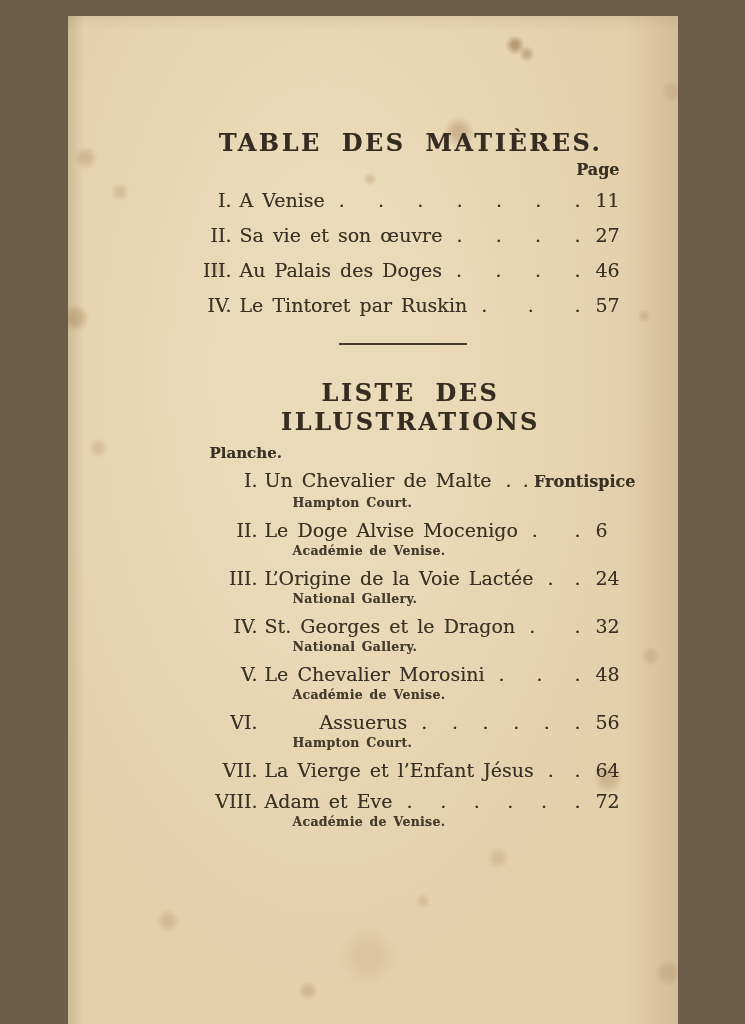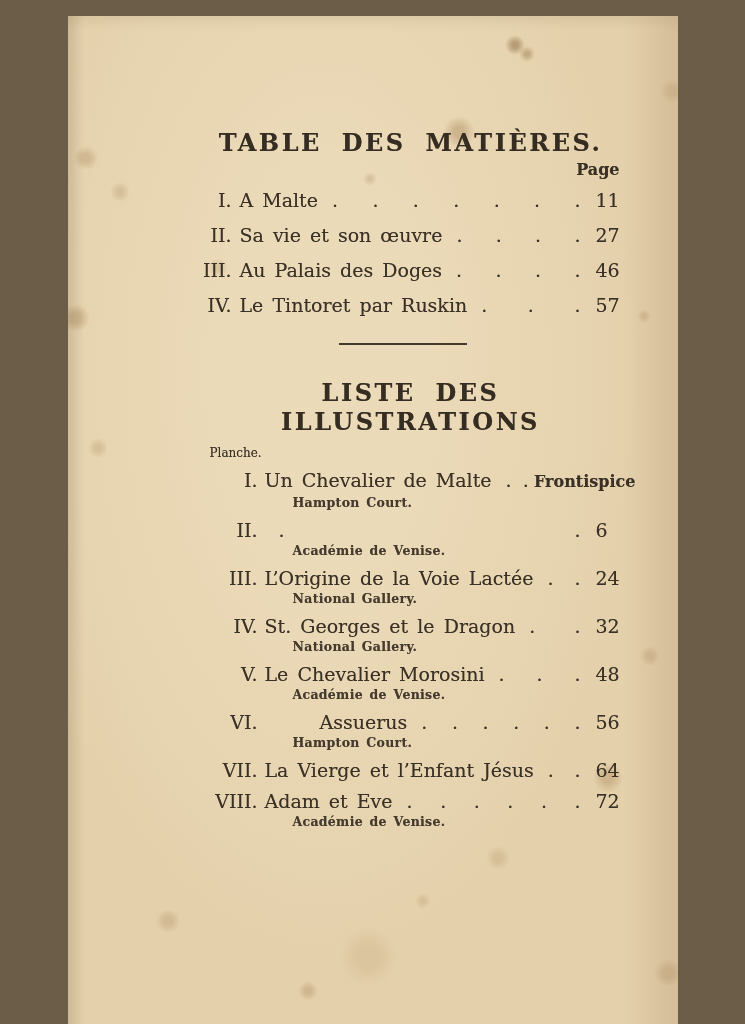--- a/index.html
+++ b/index.html
@@ -67,21 +67,21 @@
     flex:1;overflow:hidden;white-space:nowrap;
     text-align:justify;text-align-last:justify;
     padding:0 12px 0 14px;letter-spacing:1px;
   }
   .pgnum{flex:none;min-width:40px;padding-left:2px;white-space:nowrap;}
   .divider{
     width:128px;border:none;border-top:2px solid #42392c;
     margin:27px auto 0 auto;transform:translateX(-8px);
   }
   .planche-label{
-    margin:10px 0 0 24px;font-size:12px;font-weight:normal;line-height:14px;
+    margin:10px 0 0 24px;font-size:15px;font-weight:bold;line-height:14px;
   }
   .ill-list{margin-top:3px;}
   .ill-row{display:flex;margin-top:9px;}
   .ill-num{width:72px;text-align:right;padding-right:7px;flex:none;font-size:19px;line-height:22px;}
   .ill-main{flex:1;min-width:0;}
   .mainline{display:flex;align-items:baseline;font-size:19px;word-spacing:3px;line-height:22px;}
   .mainline .title{flex:none;white-space:nowrap;}
   .caption{
     margin:2px 0 0 28px;font-size:12.5px;font-weight:bold;
     letter-spacing:.3px;word-spacing:2px;line-height:15px;color:#443a2d;
@@ -96,21 +96,21 @@
 <div class="page">
   <div class="content">
 
     <h1 class="sec-title toc-title t">TABLE DES MATIÈRES.</h1>
 
     <div class="page-label t">Page</div>
 
     <div>
       <div class="row toc-row t">
         <span class="toc-num">I.</span>
-        <span class="title">A Malte</span>
+        <span class="title">A Venise</span>
         <span class="leader">. . . . . . .</span>
         <span class="pgnum">11</span>
       </div>
       <div class="row toc-row t">
         <span class="toc-num">II.</span>
         <span class="title">Sa vie et son œuvre</span>
         <span class="leader">. . . .</span>
         <span class="pgnum">27</span>
       </div>
       <div class="row toc-row t">
@@ -144,20 +144,21 @@
             <span class="pgnum frontis">Frontispice</span>
           </div>
           <div class="caption">Hampton Court.</div>
         </div>
       </div>
 
       <div class="ill-row t">
         <span class="ill-num">II.</span>
         <div class="ill-main">
           <div class="mainline">
+            <span class="title">Le Doge Alvise Mocenigo</span>
             <span class="leader">. .</span>
             <span class="pgnum">6</span>
           </div>
           <div class="caption">Académie de Venise.</div>
         </div>
       </div>
 
       <div class="ill-row t">
         <span class="ill-num">III.</span>
         <div class="ill-main">

